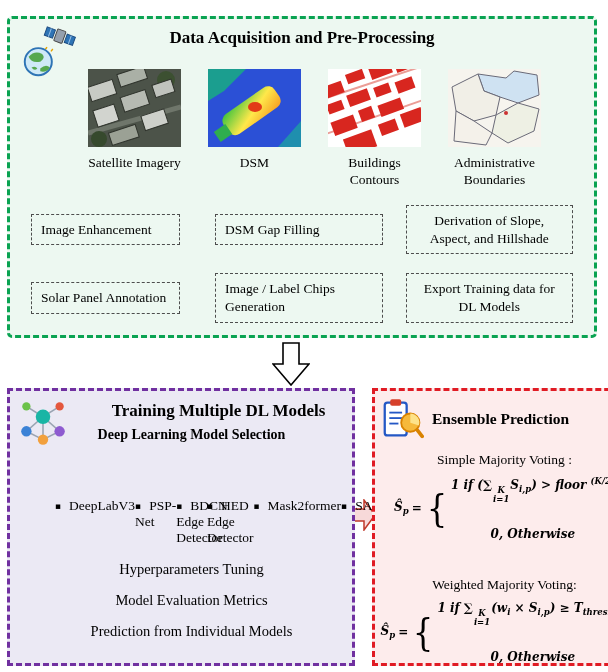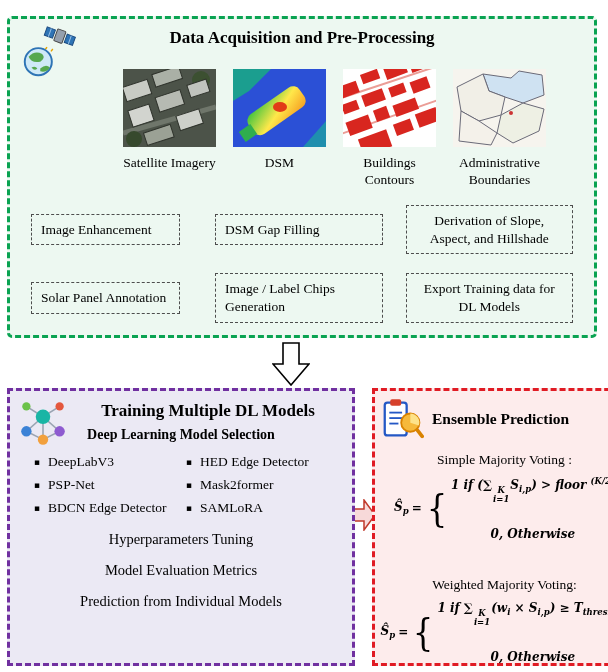--- a/index.html
+++ b/index.html
@@ -6,46 +6,46 @@
   html,body { background:#ffffff; }
   body { width:608px; height:672px; font-family:"Liberation Serif","DejaVu Serif",serif; color:#000; }
   .canvas { position:relative; width:608px; height:672px; background:#fff; overflow:hidden; }
 
   
   .top-box { position:absolute; left:7px; top:16px; width:590px; height:322px;
              border:3px dashed #0aa352; border-radius:5px; background:#edf8f1; }
   .top-title { text-align:center; font-weight:bold; font-size:17px; margin-top:9px; }
   .acq-icon { position:absolute; left:8px; top:3px; width:58px; height:58px; }
 
-  .datasets-row { display:flex; gap:17px; padding-left:113px; margin-top:21px; }
+  .datasets-row { display:flex; gap:27px; padding-left:78px; margin-top:21px; }
   .dataset { width:93px; display:flex; flex-direction:column; align-items:center; }
   .thumb { width:93px; height:78px; display:block; }
   .caption { margin-top:8px; font-size:13.5px; text-align:center; line-height:1.25; width:100px; }
 
   .steps-row { display:flex; align-items:center; padding:0 21px; }
   .steps-row.r1 { margin-top:16px; }
   .steps-row.r2 { margin-top:19px; }
   .step-box { border:1.5px dashed #4d4d4d; padding:6px 9px; font-size:13.5px; line-height:1.32;
               background:transparent; }
   .step-box.w1 { width:153px; }
   .step-box.w2 { width:172px; margin-left:35px; }
   .step-box.w3 { width:172px; margin-left:23px;text-align:center; }
 
   
   .down-arrow { position:absolute; left:272px; top:342px; }
   .right-arrow { position:absolute; left:352px; top:499px; }
 
   
   .training-box { position:absolute; left:7px; top:388px; width:348px; height:278px;
-                  border:3px dashed #7030a0; background:#ebe9f4; }
+                  border:3px dashed #7030a0; background:#ebe9f4;padding-left:21px; }
   .train-icon { position:absolute; left:6px; top:5px; width:54px; height:54px; }
   .training-title { margin:10px 10px 0 64px; text-align:center; font-size:17px; font-weight:bold; }
   .training-subtitle { text-align:center; font-weight:bold; font-size:14px; margin-top:6px; }
   .models { display:flex; margin-top:11px; padding-left:24px; }
-  .model-col { display:flex; flex-direction:column; gap:7px; font-size:13.5px; }
+  .model-col { display:flex; flex-direction:row; font-size:13.5px;margin-top:44px; }
   .model-col.c1 { width:152px; }
   .model-item::before { content:"▪"; font-family:"DejaVu Sans",sans-serif; font-size:9px;
                         vertical-align:1px; margin-right:8px; }
   .training-steps { margin-top:15px; display:flex; flex-direction:column; gap:14px;
                     text-align:center; font-weight:normal; font-size:14.5px; }
 
   
   .ensemble-box { position:absolute; left:372px; top:388px; width:265px; height:278px;
                   border:3px dashed #e01b24; background:#fdecec; }
   .ensemble-head { display:flex; align-items:center; gap:8px; padding:7px 4px 0 7px; }

